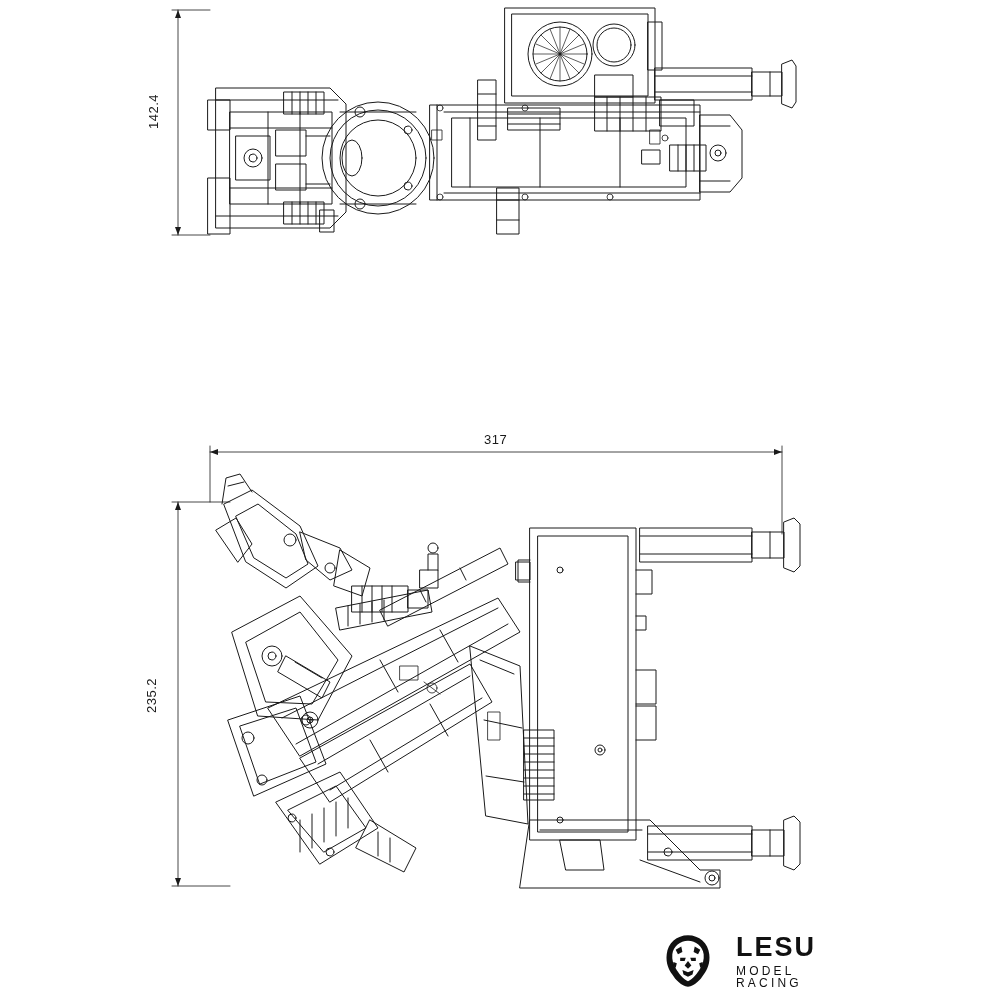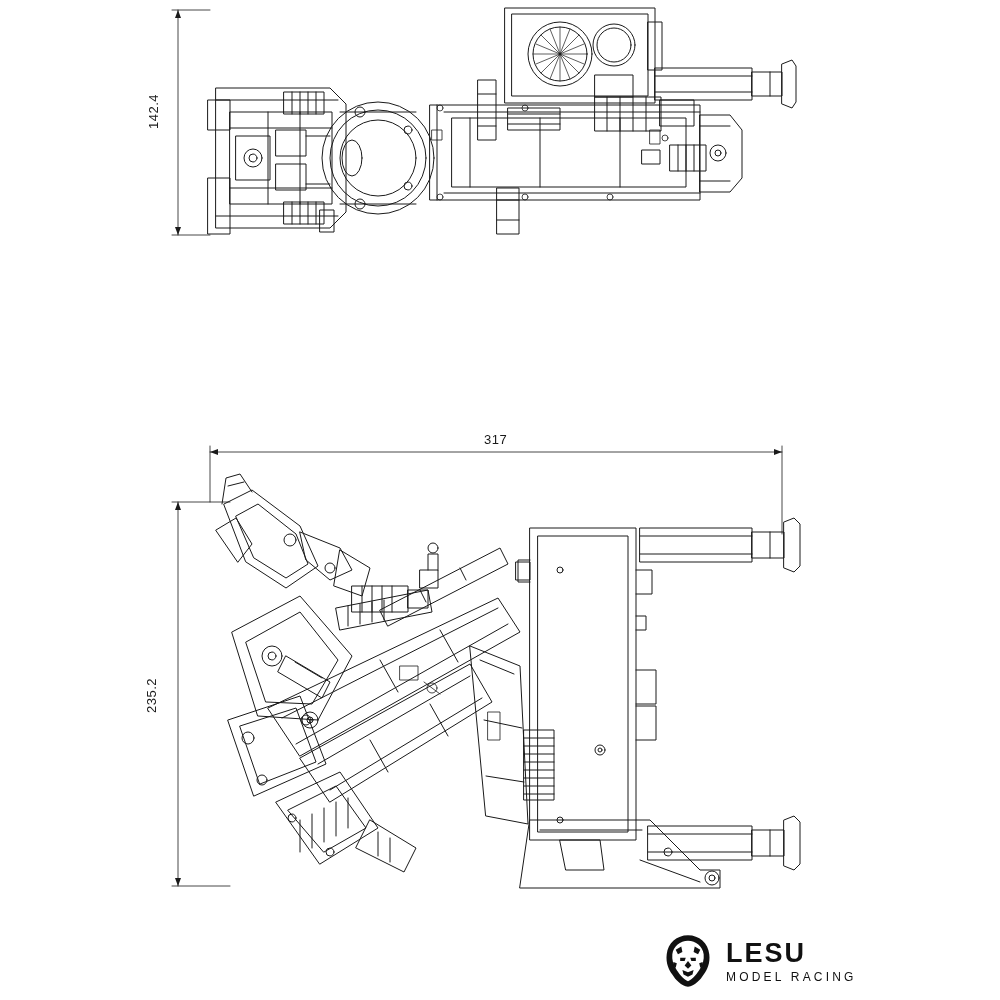--- a/index.html
+++ b/index.html
@@ -33,21 +33,21 @@
     transform: rotate(-90deg);
   }
   #brand {
     position: absolute;
     left: 660px;
     top: 930px;
     width: 200px;
     height: 62px;
     display: flex;
     align-items: center;
-    gap: 10px;
+    gap: 20px;
   }
   #brand .lion {
     width: 56px;
     height: 56px;
     flex: none;
   }
   #brand .wordmark {
     display: flex;
     flex-direction: column;
     justify-content: center;

